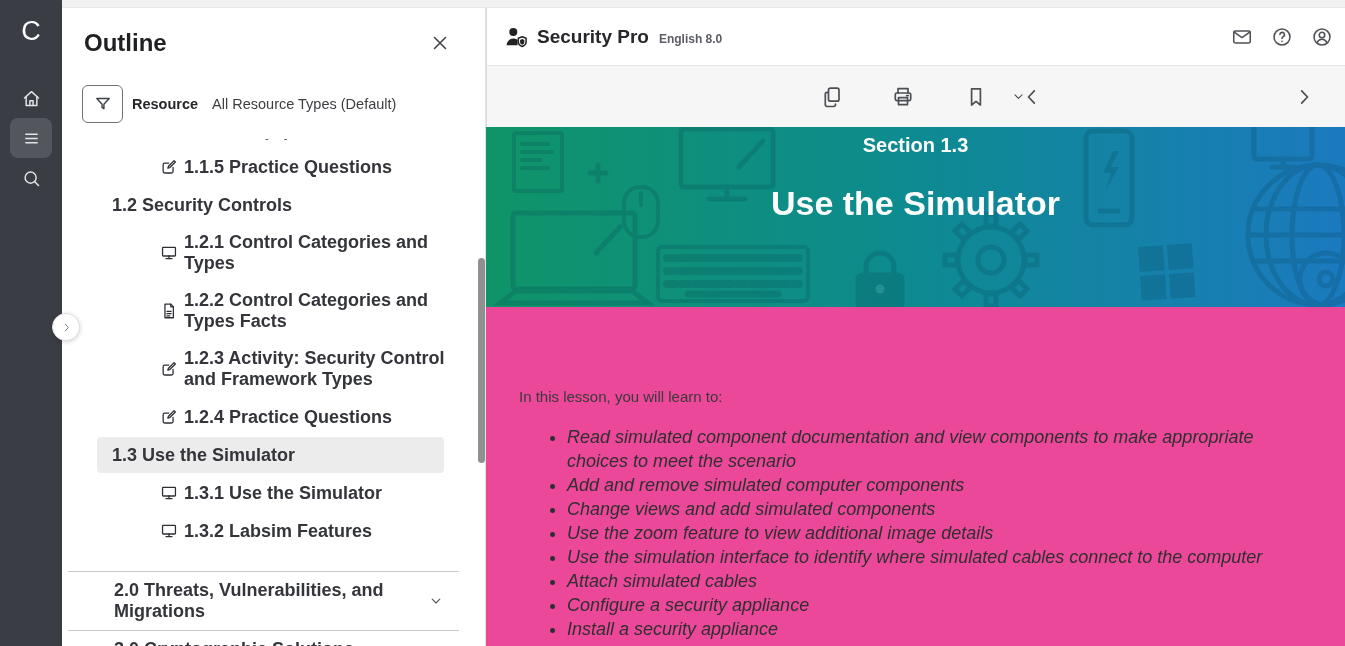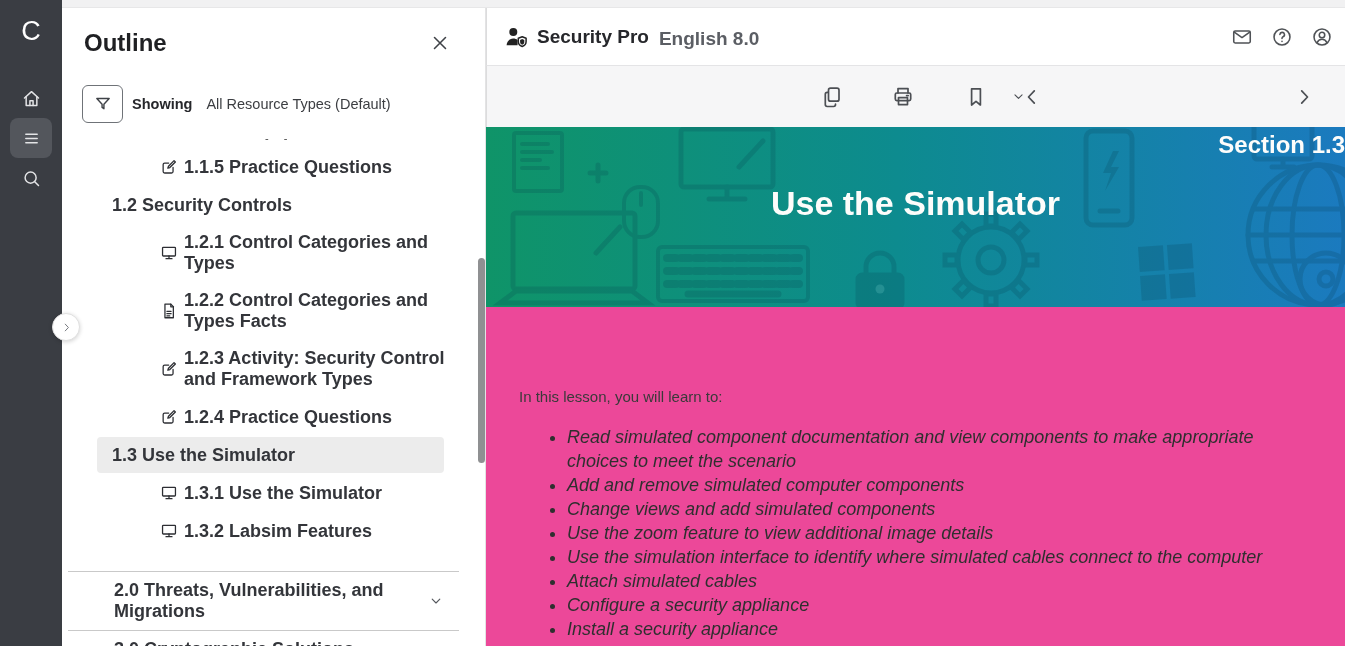--- a/index.html
+++ b/index.html
@@ -66,37 +66,37 @@
                z-index:40; display:flex; align-items:center; justify-content:center; cursor:pointer; }
   .expand-btn .icon{ width:13px; height:13px; color:#6b6e73; }
 
   
   .main{ position:absolute; left:486px; top:0; width:859px; height:646px; background:#fff; }
   .m-header{ position:absolute; top:8px; left:0; right:0; height:58px; background:#fff;
              border-bottom:1px solid #e4e4e6; border-left:1px solid #dcdcdd;
              display:flex; align-items:center; padding:0 10px 0 17px; }
   .m-title-ico{ width:24px; height:24px; color:#222; flex:none; }
   .m-title{ margin-left:9px; font-size:19px; font-weight:700; color:#26272b; }
-  .m-subtitle{ margin-left:10px; padding-top:5px; font-size:19px; font-weight:600; color:#5b5e64; }
+  .m-subtitle{ margin-left:10px; padding-top:5px; font-size:12px; font-weight:600; color:#5b5e64; }
   .hdr-icons{ margin-left:auto; display:flex; align-items:center; gap:18px; padding-right:2px; }
   .hdr-ico{ width:22px; height:22px; cursor:pointer; }
   .hdr-ico .icon{ width:22px; height:22px; color:#4f5256; }
 
   .m-toolbar{ position:absolute; top:66px; left:0; right:0; height:61px; background:#f6f6f7;
               border-left:1px solid #dcdcdd; }
   .t-btn{ position:absolute; top:50%; transform:translateY(-50%); width:28px; height:28px;
           display:flex; align-items:center; justify-content:center; cursor:pointer; }
   .t-btn .icon{ width:24px; height:24px; color:#4c4f54; }
   .t-btn.small .icon{ width:15px; height:15px; }
   .t-back{ left:531px; }  .t-fwd{ right:27px; }
 
   .banner{ position:absolute; top:127px; left:0; width:859px; height:180px; overflow:hidden; }
   .banner-pattern{ position:absolute; left:0; top:0; }
-  .b-sec{ position:absolute; top:6px; left:0; right:0; text-align:right;
-          font-size:24px; font-weight:700; color:#fdfdfb; line-height:24px; }
+  .b-sec{ position:absolute; top:6px; left:0; right:0; text-align:center;
+          font-size:20px; font-weight:700; color:#fdfdfb; line-height:24px; }
   .b-title{ position:absolute; top:57px; left:0; right:0; text-align:center;
             font-size:34px; font-weight:700; color:#fdfdfb; line-height:38px; }
 
   .content{ position:absolute; top:307px; left:0; right:0; bottom:0; background:#ec4899;
             padding:78px 28px 0 33px; overflow:hidden; }
   .lesson-intro{ font-size:15px; color:#3a3a3a; line-height:24px; }
   .objectives{ margin:16px 0 0; padding-left:48px; }
   .objectives li{ font-size:18px; color:#2f2f2f; line-height:24px; max-width:748px;font-style:italic; }
 </style>
 </head>
@@ -147,21 +147,21 @@
   </div>
 
   <div class="filter-row">
     <div class="filter-btn">
       <span class="icon" id="filter-ico">
           <svg viewBox="0 0 24 24" fill="none" stroke="currentColor" stroke-width="1.7" stroke-linecap="round" stroke-linejoin="round">
             <path d="M4.6 5.4h14.8l-6.3 6.8v5.4l-2.2-1.5V12.2z"></path>
           </svg>
         </span>
     </div>
-    <span class="filter-label">Showing</span>
+    <span class="filter-label">Resource</span>
     <span class="filter-value">All Resource Types (Default)</span>
   </div>
 
   <div class="partial-item">- -</div>
 
   <div id="outline-list">
       <div class="o-row lv2">
         <span class="icon o-icon">
           <svg viewBox="0 0 24 24" fill="none" stroke="currentColor" stroke-width="1.7" stroke-linecap="round" stroke-linejoin="round">
             <path d="M17.4 12.6V18a2 2 0 0 1-2 2H6.2a2 2 0 0 1-2-2V8.8a2 2 0 0 1 2-2h5.4"></path>

